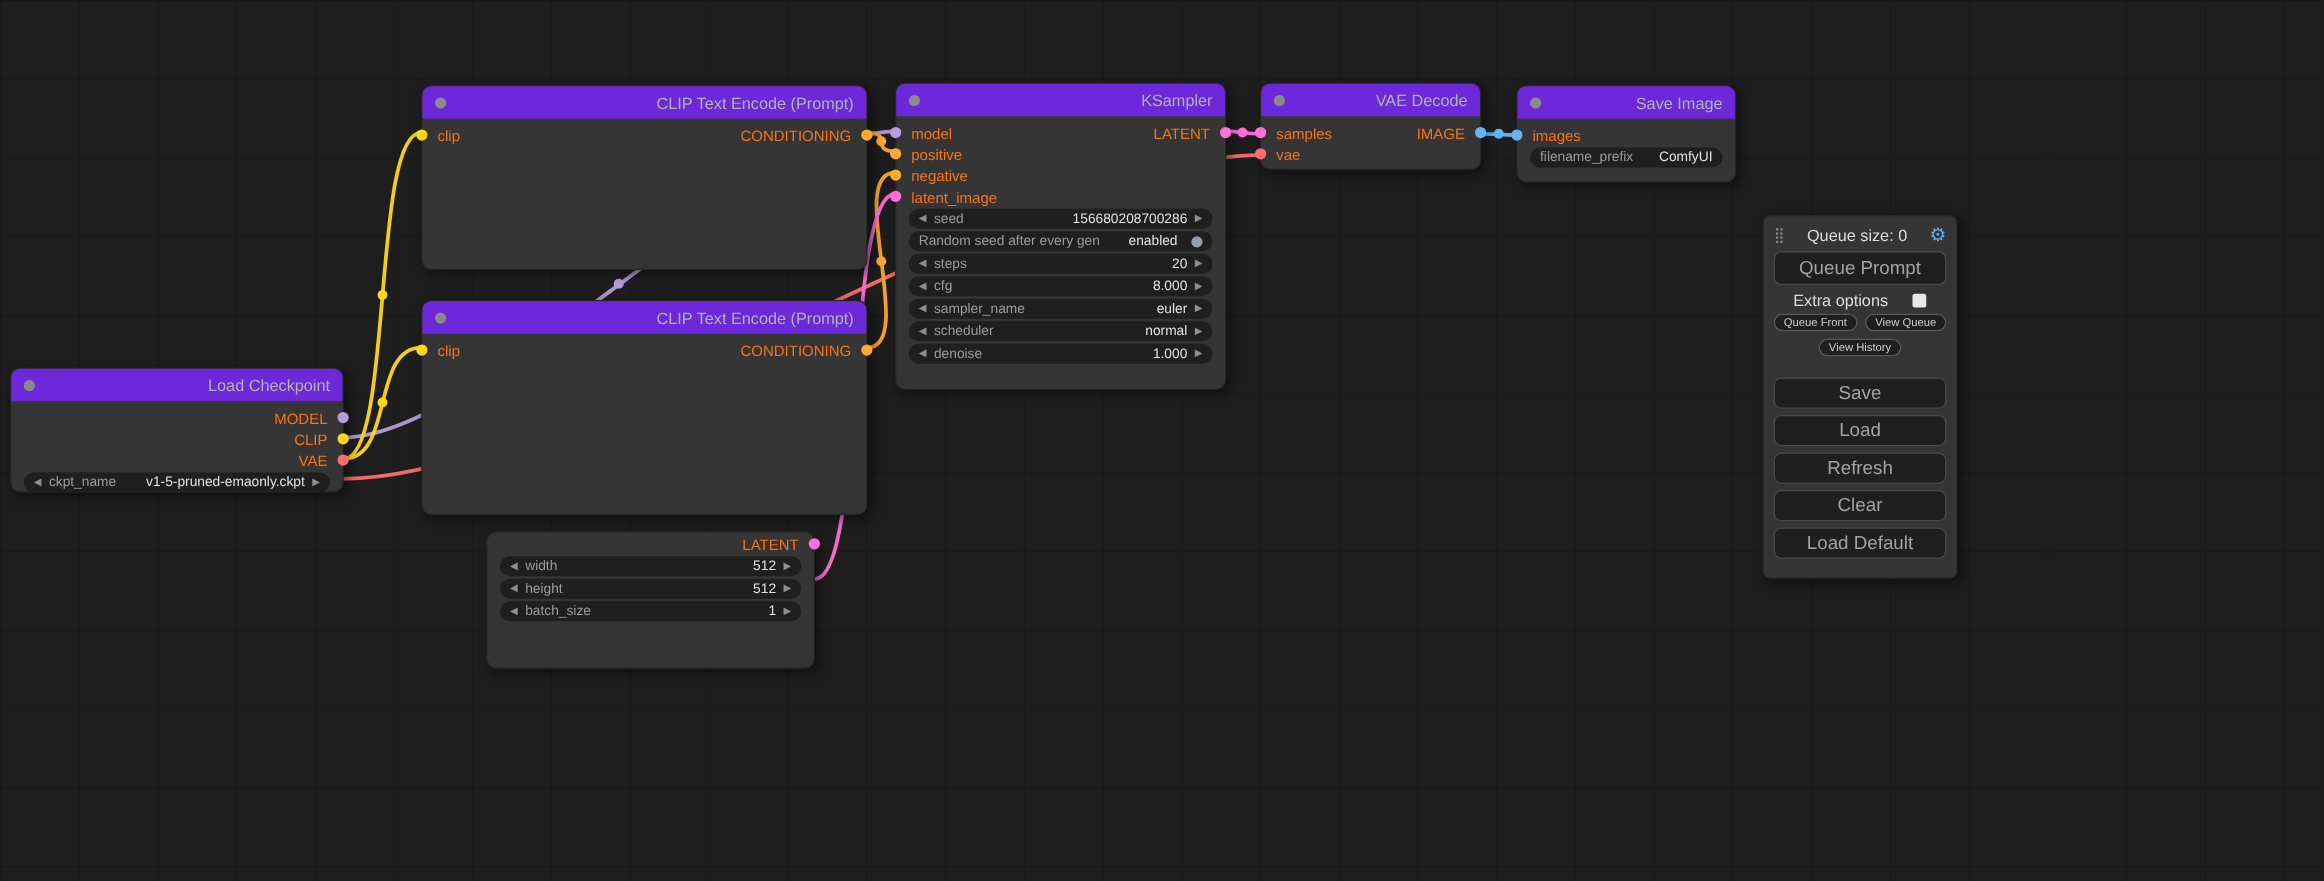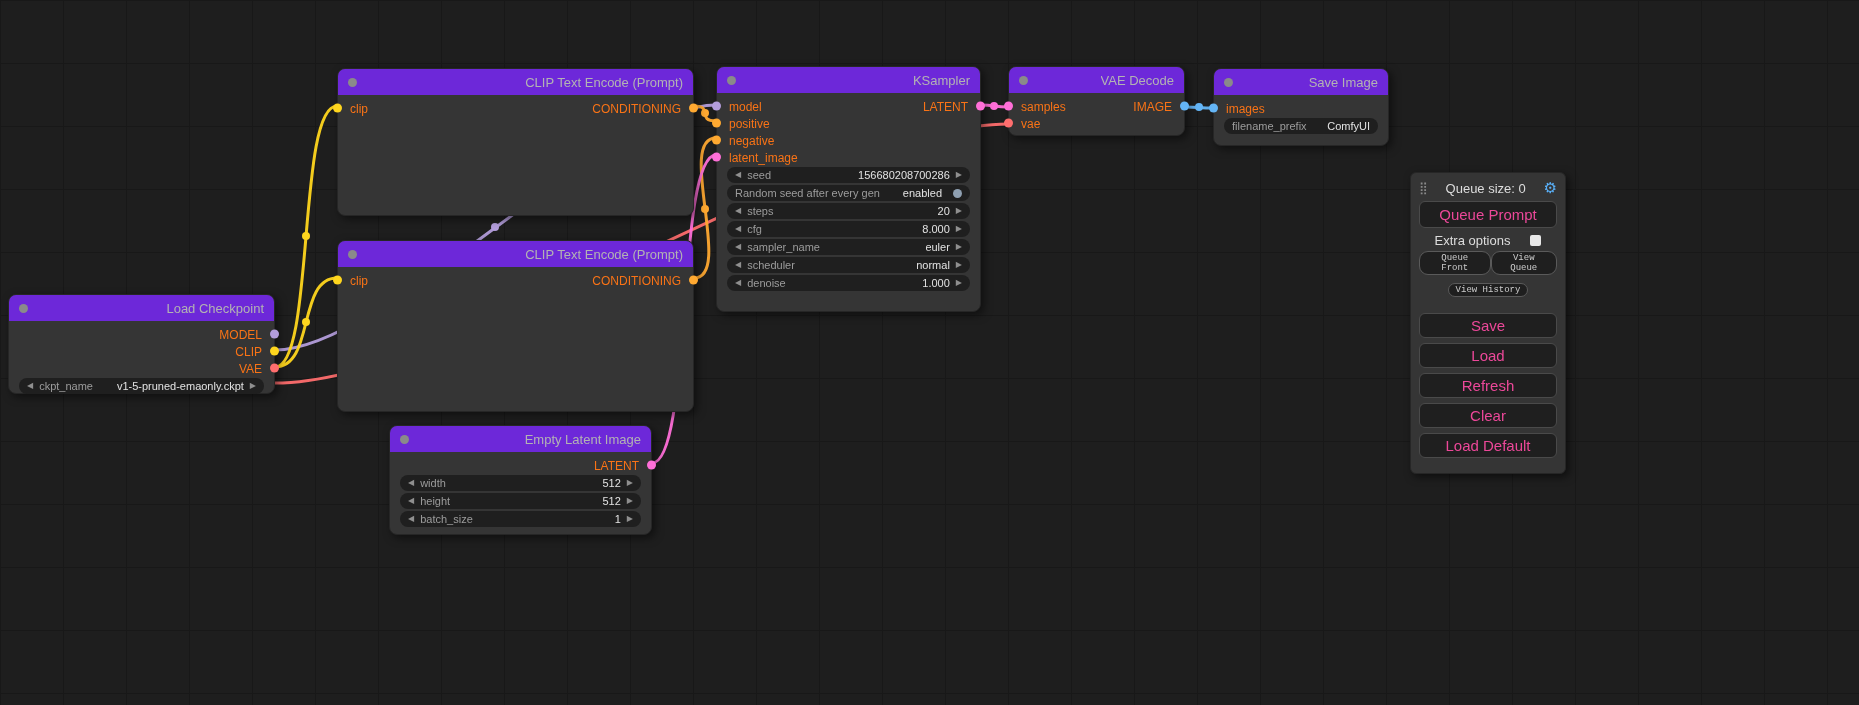--- a/index.html
+++ b/index.html
@@ -66,32 +66,32 @@
     background:#353535; border:1px solid #262626; border-radius:6px;
     box-shadow:3px 3px 9px rgba(0,0,0,.55);
     padding:5px 8px 10px 8px; color:#dddddd;
   }
   .qp-header { display:flex; align-items:center; justify-content:space-between; height:20px; }
   .drag-handle { color:#8a8a8a; font-size:12px; cursor:move; }
   .queue-size { font-size:13px; color:#dddddd; }
   .gear { font-size:15px; cursor:pointer; }
   .btn {
     display:block; width:100%; background:#1f1f1f; border:1px solid #4a4a4a;
-    border-radius:6px; color:#ec4899; font-family:inherit; font-size:15px;
+    border-radius:6px; color:#a3a3a3; font-family:inherit; font-size:15px;
     text-align:center; padding:3px 0; margin:5px 0; cursor:pointer;
   }
   .btn.big { padding:4px 0; margin-top:3px; }
   .btn.first-of-group { margin-top:16px; }
   .extra-row { display:flex; align-items:center; justify-content:center; gap:20px; font-size:13px; margin:4px 0 2px 0; }
   .checkbox { width:11px; height:11px; background:#e8e8e8; border-radius:2px; cursor:pointer; }
   .small-btn-row { display:flex; justify-content:space-between; margin:3px 0; }
   .center-row { text-align:center; margin:2px 0; }
   .btn-sm {
     background:#1f1f1f; border:1px solid #5a5a5a; border-radius:9px;
-    color:#cccccc; font-family:Liberation Mono, monospace; font-size:9px; padding:1px 7px; cursor:pointer;
+    color:#cccccc; font-family:Liberation Sans, sans-serif; font-size:9px; padding:1px 7px; cursor:pointer;
   }
 </style>
 </head>
 <body>
 
 <div class="canvas">
 
   <svg class="wires" width="1859" height="705">
     <path d="M275,350 C385,350 606,105 716,105" stroke="#b39ddb"></path>
     <path d="M275,367 C315,367 297,106 337,106" stroke="#ffd61e"></path>
@@ -158,24 +158,20 @@
     </div>
     <div class="slot-row">
       <span class="dot in" style="background-color: rgb(255, 214, 30);"></span>
       <span class="in-label">clip</span>
       <span class="out-label">CONDITIONING</span>
       <span class="dot out" style="background-color: rgb(255, 169, 49);"></span>
     </div>
   </div>
 
   <div class="node" style="left:389px; top:425px; width:263px; height:110px;">
-    <div class="node-title">
-      <span class="collapse-dot"></span>
-      <span class="title-text">Empty Latent Image</span>
-    </div>
     <div class="slot-row">
       <span class="out-label">LATENT</span>
       <span class="dot out" style="background-color: rgb(255, 111, 216);"></span>
     </div>
     <div class="widget">
       <span class="arrow">◀</span>
       <span class="w-label">width</span>
       <span class="w-value">512</span>
       <span class="arrow">▶</span>
     </div>

